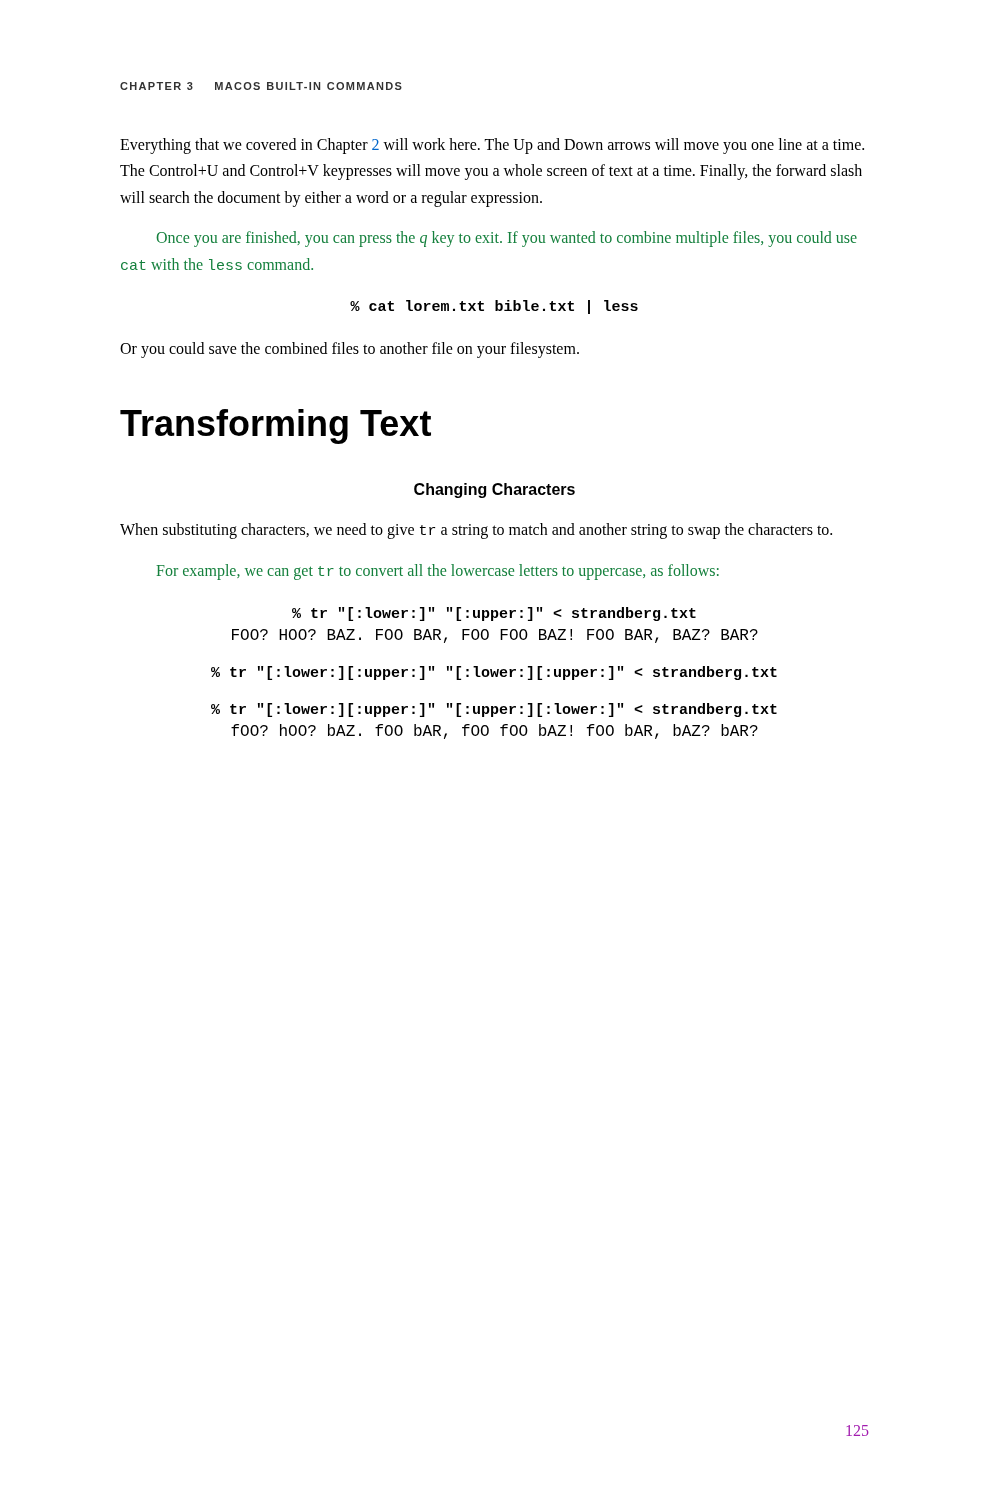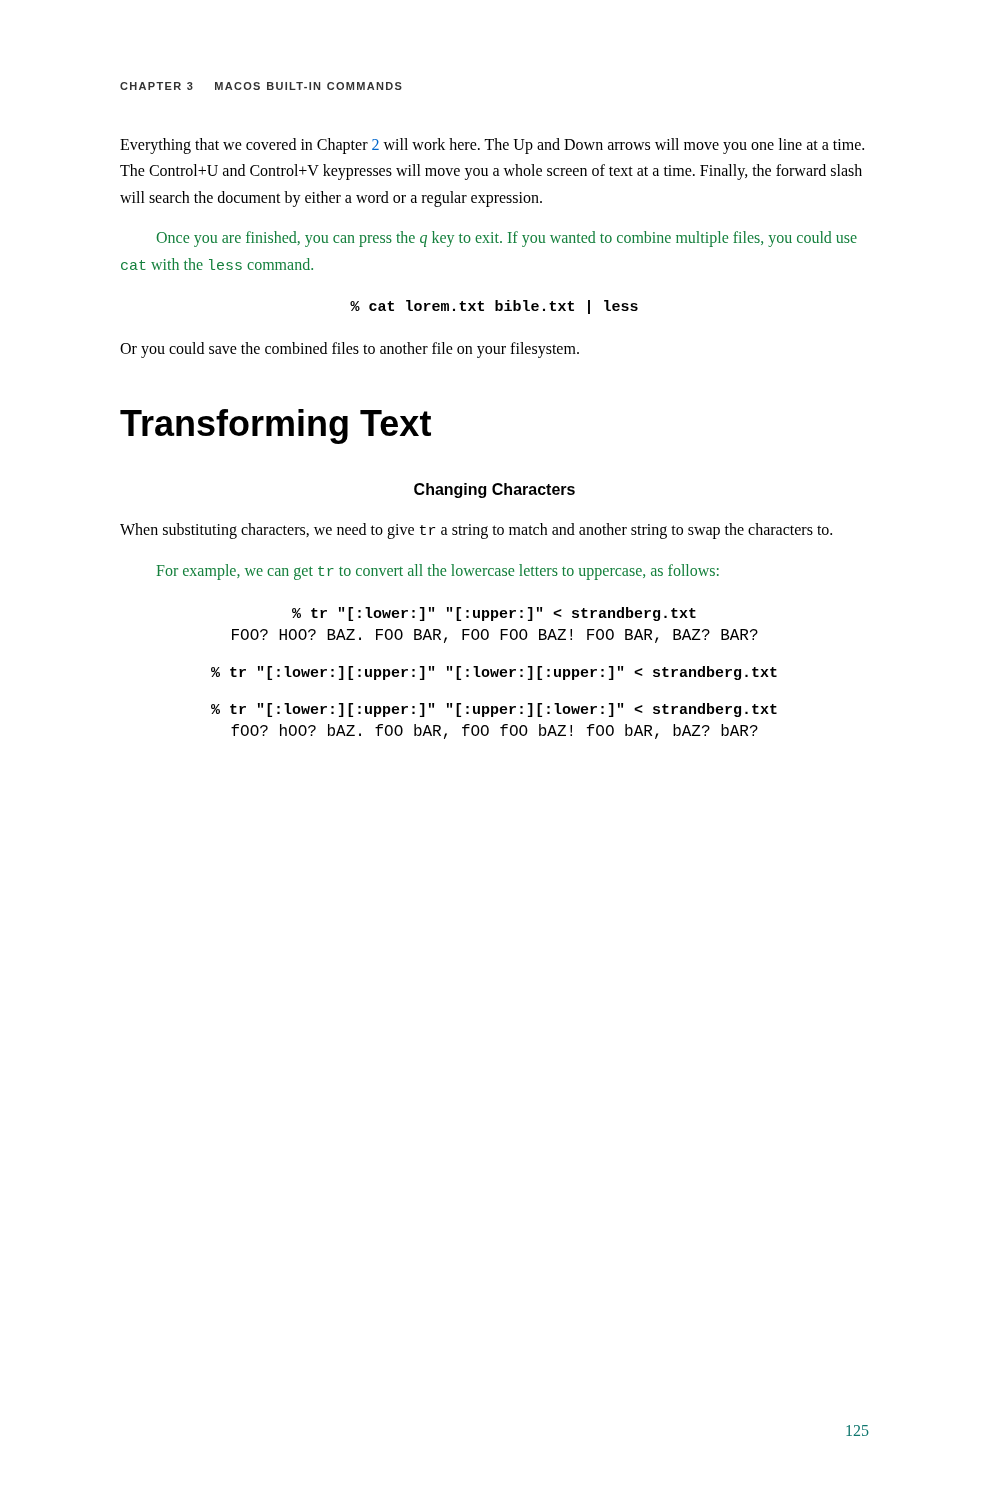--- a/index.html
+++ b/index.html
@@ -104,21 +104,21 @@
       margin-bottom: 18px;
       text-align: center;
     }
 
     .page-number {
       position: absolute;
       bottom: 60px;
       right: 120px;
       font-size: 16px;
       font-family: Georgia, serif;
-      color: #0f766e;
+      color: #a21caf;
     }
   </style>
 </head>
 <body>
 
 <div class="page">
 
   <div class="header">
     <span class="header-chapter">CHAPTER 3</span>
     <span class="header-title">MACOS BUILT-IN COMMANDS</span>

